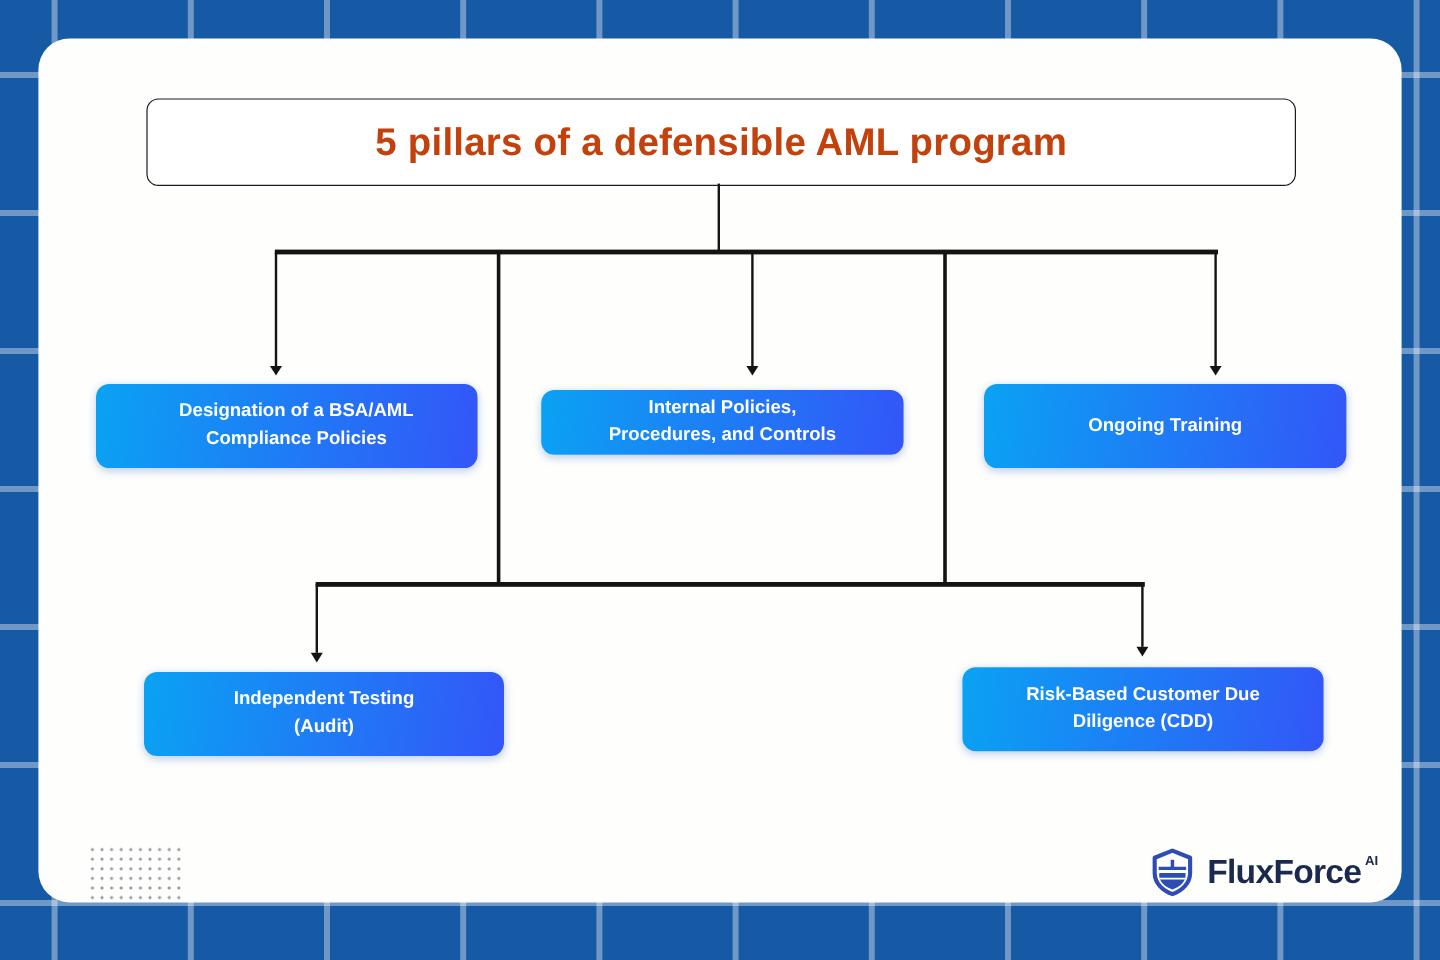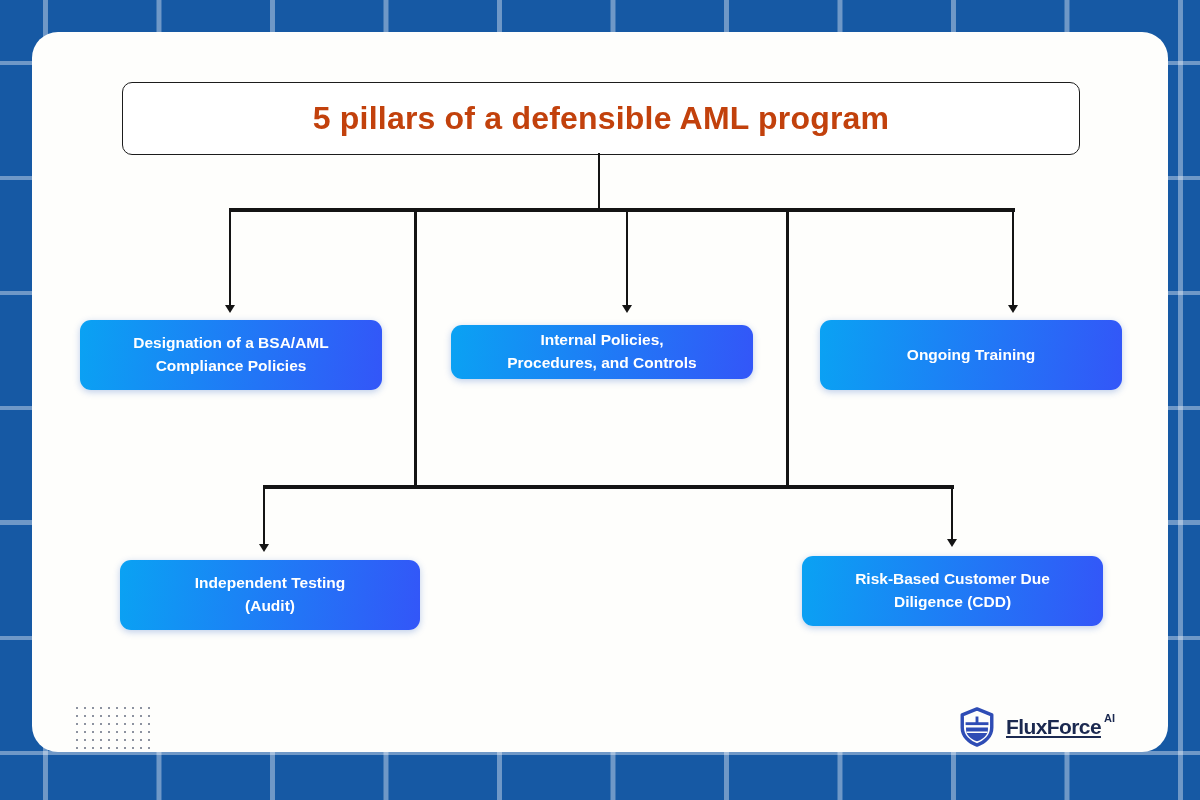--- a/index.html
+++ b/index.html
@@ -48,21 +48,21 @@
   .dots{
     position:absolute;left:73px;top:704px;width:82px;height:46px;
     background-image:radial-gradient(circle,#8d93a0 1.15px,transparent 1.35px);
     background-size:8px 8px;
   }
   .brand{
     position:absolute;left:957px;top:706px;height:42px;
     display:flex;align-items:center;gap:9px;
   }
   .brand-name{
-    font-size:21px;font-weight:bold;color:#1B2950;letter-spacing:-0.6px;text-decoration:underline;
+    font-size:28px;font-weight:bold;color:#1B2950;letter-spacing:-0.6px;
   }
   .brand-suffix{
     font-size:11px;font-weight:bold;color:#1B2950;
     vertical-align:super;position:relative;top:-9px;left:1px;letter-spacing:0;
   }
 </style>
 </head>
 <body>
 
 <div class="canvas">
@@ -90,21 +90,21 @@
 
     <div class="line" style="left:263px;top:485px;width:691px;height:4px;"></div>
 
     <div class="line" style="left:263px;top:487px;width:2px;height:57px;"></div>
     <div class="arrowhead" style="left:258.5px;top:544px;"></div>
 
     <div class="line" style="left:951px;top:487px;width:2px;height:52px;"></div>
     <div class="arrowhead" style="left:946.5px;top:539px;"></div>
   </div>
 
-  <div class="pillar" style="left:80px;top:320px;width:302px;height:70px;">
+  <div class="pillar" style="left:80px;top:320px;width:302px;height:70px;padding-left:16px;">
     <div>Designation of a BSA/AML</div>
     <div>Compliance Policies</div>
   </div>
   <div class="pillar" style="left:451px;top:325px;width:302px;height:54px;">
     <div>Internal Policies,</div>
     <div>Procedures, and Controls</div>
   </div>
   <div class="pillar" style="left:820px;top:320px;width:302px;height:70px;">
     <div>Ongoing Training</div>
     <div></div>

